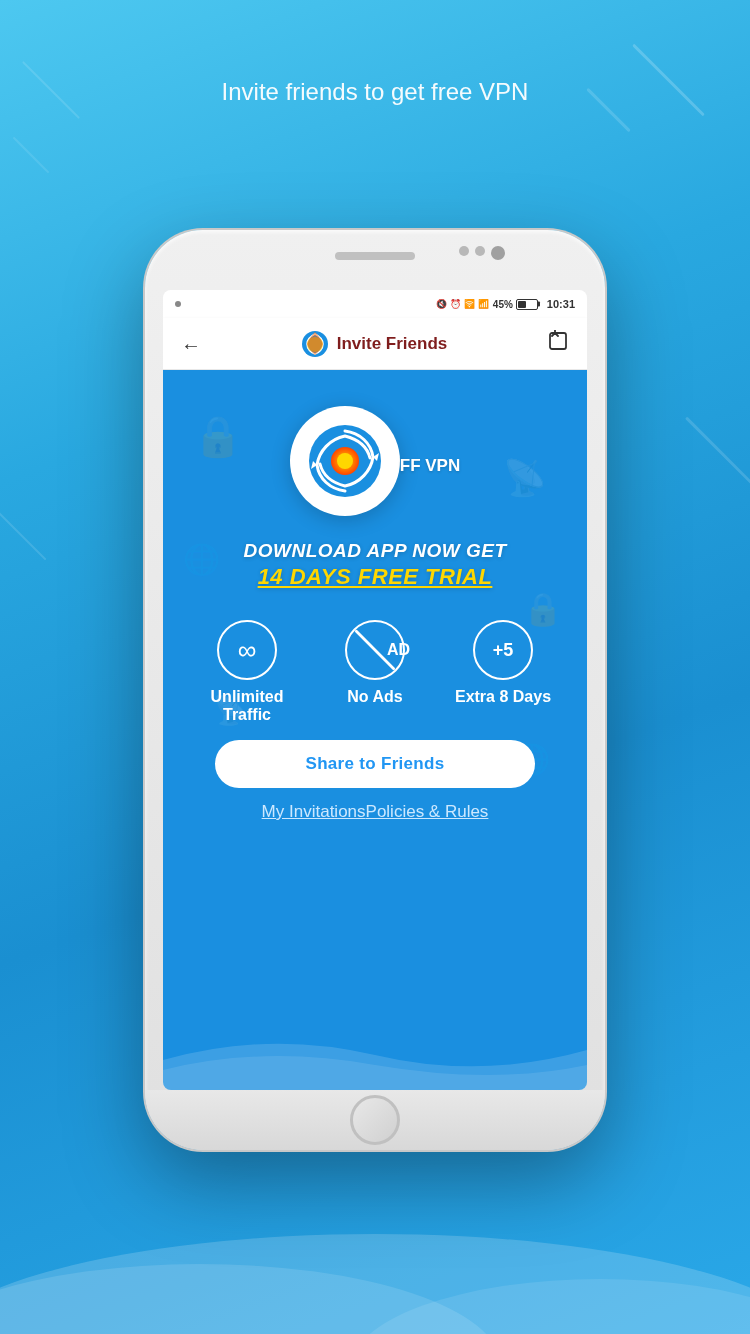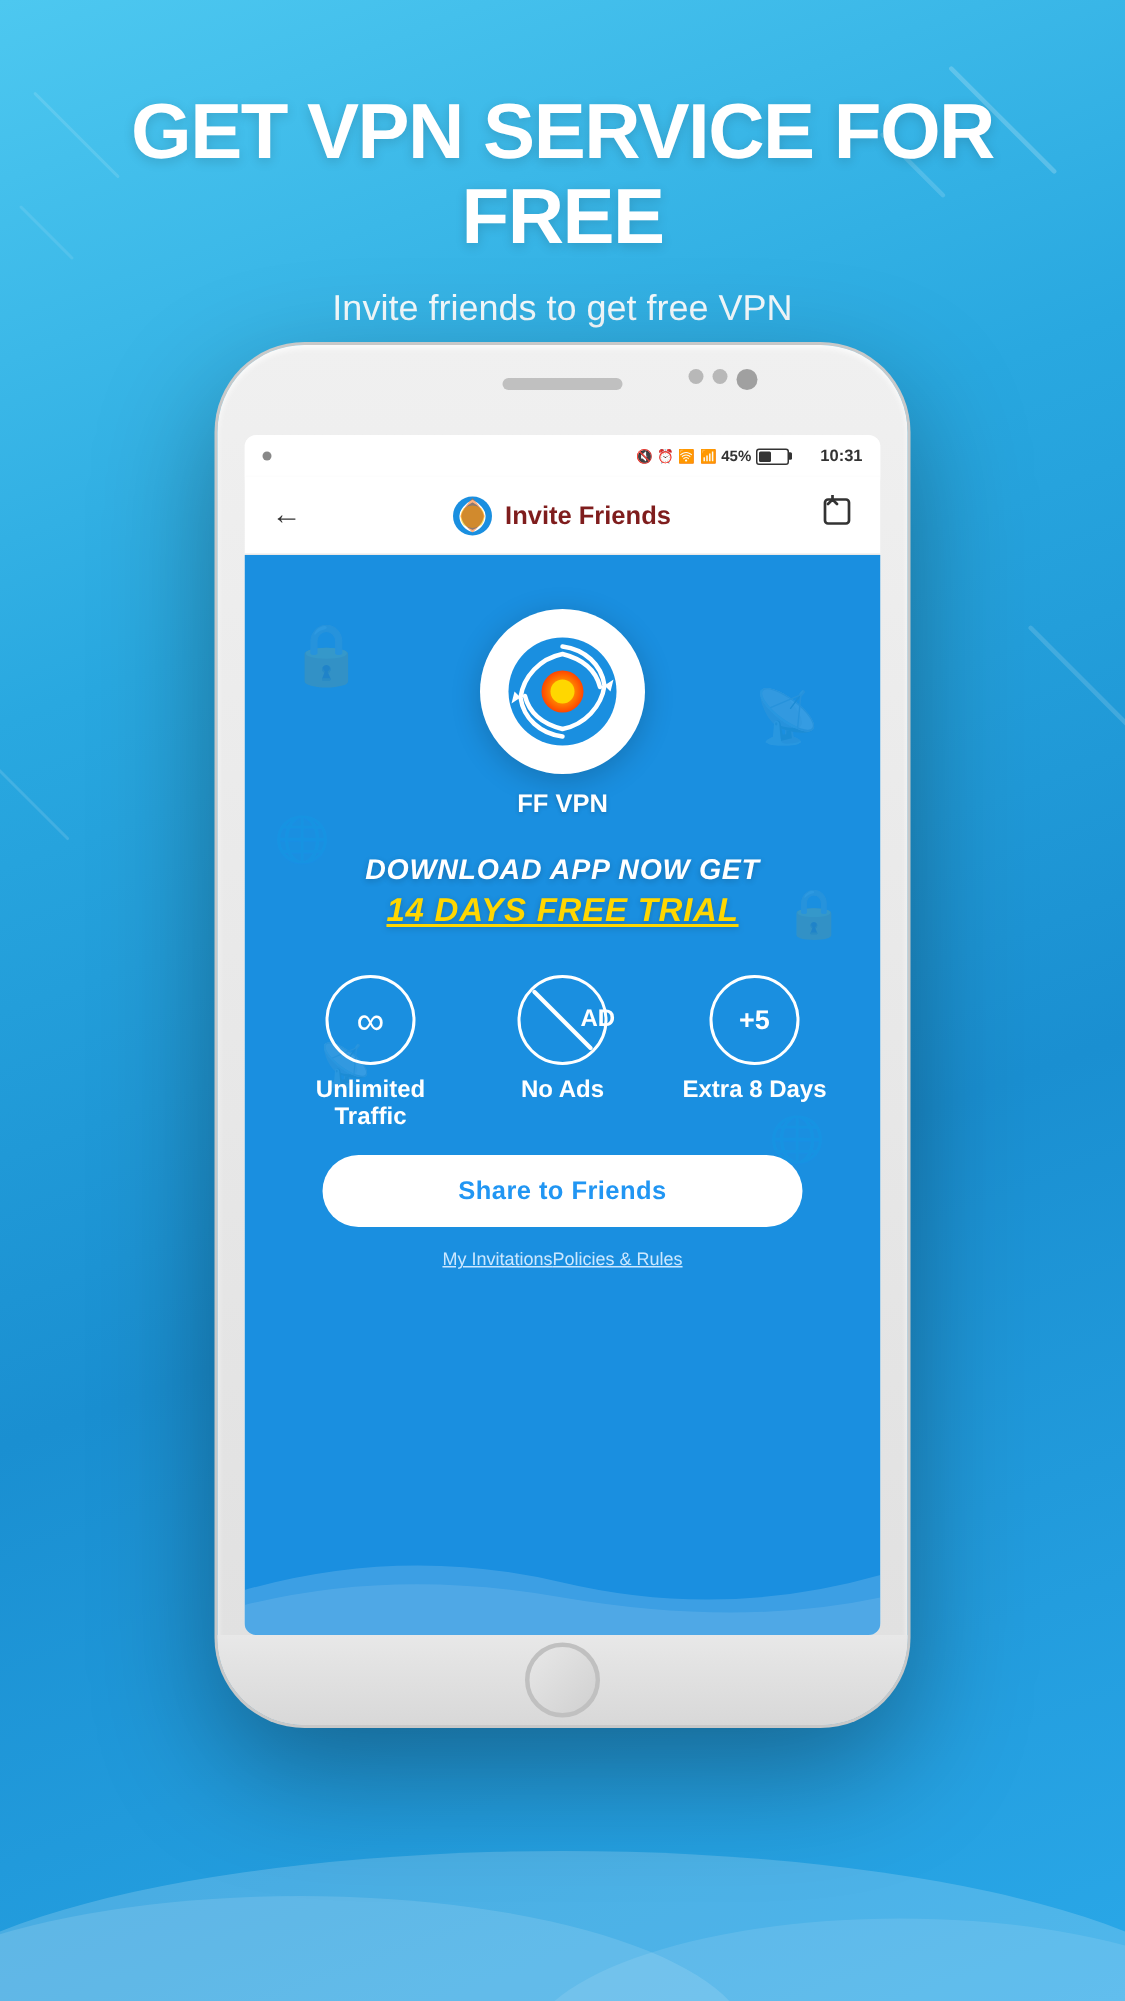--- a/index.html
+++ b/index.html
@@ -226,21 +226,21 @@
       top: 0; left: 0; right: 0; bottom: 0;
       pointer-events: none;
     }
 
     
     .vpn-logo-section {
       position: relative;
       z-index: 2;
       margin-top: 36px;
       display: flex;
-      flex-direction: column;
+      flex-direction: row;
       align-items: center;
     }
     .vpn-logo-circle {
       width: 110px;
       height: 110px;
       background: #ffffff;
       border-radius: 50%;
       display: flex;
       align-items: center;
       justify-content: center;
@@ -338,21 +338,21 @@
       letter-spacing: 0.3px;
     }
 
     
     .links-row {
       position: relative;
       z-index: 2;
       margin-top: 14px;
       display: flex;
       gap: 0;
-      font-size: 12px;
+      font-size: 17px;
     }
     .app-link {
       color: #cce8ff;
       text-decoration: underline;
       cursor: pointer;
     }
 
     
     .bottom-wave {
       position: absolute;
@@ -411,21 +411,20 @@
   <div class="sparkle-line" style="width:2px;height:70px;top:500px;left:20px;transform:rotate(-45deg);opacity:0.25;"></div>
 </div>
 
 <svg class="landscape-bottom" viewBox="0 0 750 140" preserveAspectRatio="none">
   <ellipse cx="375" cy="160" rx="450" ry="120" fill="rgba(255,255,255,0.18)"></ellipse>
   <ellipse cx="200" cy="170" rx="300" ry="100" fill="rgba(255,255,255,0.12)"></ellipse>
   <ellipse cx="600" cy="175" rx="250" ry="90" fill="rgba(255,255,255,0.1)"></ellipse>
 </svg>
 
 <div class="header-section">
-  <div class="main-title">GET VPN SERVICE FOR FREE</div>
   <div class="subtitle">Invite friends to get free VPN</div>
 </div>
 
 <div class="phone-wrapper">
   <div class="phone-outer">
 
     <div class="phone-top-bar">
       <div class="speaker-grill"></div>
       <div class="camera-dots">
         <div class="camera-dot"></div>
@@ -444,21 +443,21 @@
 
           <span style="font-size:9px;">🔇</span>
           <span style="font-size:9px;">⏰</span>
           <span style="font-size:9px;">🛜</span>
           <span style="font-size:9px;">📶</span>
           <span style="font-size:10px;font-weight:700;">45%</span>
           <div class="battery-icon">
             <div class="battery-fill"></div>
             <div class="battery-tip"></div>
           </div>
-          <span style="font-size:11px;font-weight:700;margin-left:18px;">10:31</span>
+          <span style="font-size:11px;font-weight:700;margin-left:6px;">10:31</span>
         </div>
       </div>
 
       <div class="nav-bar">
         <span class="nav-back">←</span>
         <div class="nav-title-wrap">
 
           <svg class="nav-logo-icon" viewBox="0 0 28 28">
             <circle cx="14" cy="14" r="13" fill="#1a8fe0"></circle>
             <path d="M14 4 C18 6, 22 10, 22 14 C22 19, 18 23, 14 24 C10 23, 6 19, 6 14 C6 10, 10 6, 14 4Z" fill="none" stroke="white" stroke-width="1.5"></path>

